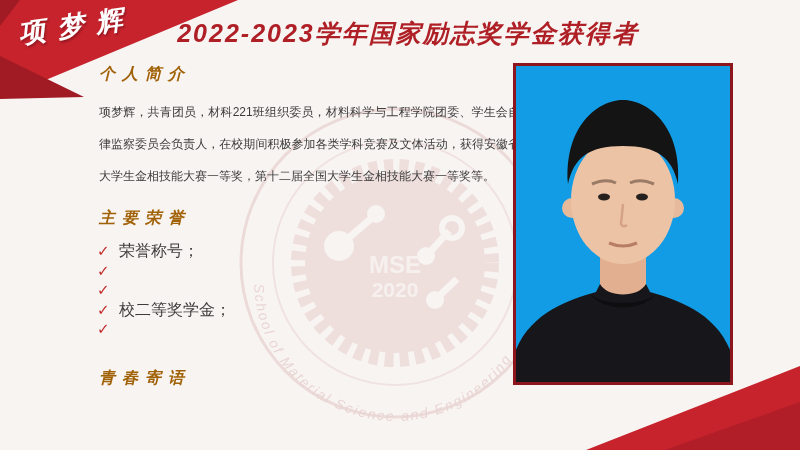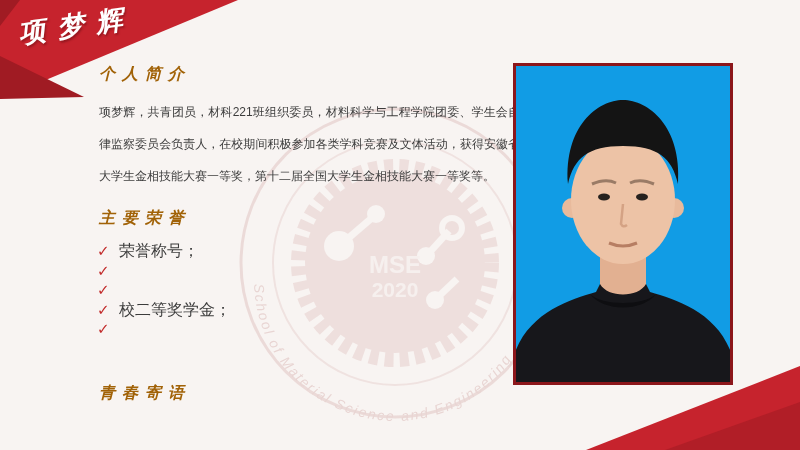--- a/index.html
+++ b/index.html
@@ -42,21 +42,21 @@
   
   .heading{
     position:absolute;left:99px;
     color:#a16207;
     font-size:16px;font-weight:bold;font-style:italic;
     letter-spacing:7px;
     white-space:nowrap;
   }
   #profile-heading{top:64px;}
   #honors-heading{top:208px;}
-  #message-heading{top:383px;}
+  #message-heading{top:368px;}
   .body-text{
     position:absolute;left:99px;width:421px;
     color:#3C3C3C;
     font-size:12px;line-height:32px;
     text-align:justify;
   }
   #profile-body{top:96px;}
   #message-body{top:408px;font-size:17px;line-height:22px;text-align:left;}
   .honors-list{
     position:absolute;left:97px;top:241px;width:430px;
@@ -120,20 +120,21 @@
     <polygon points="0,0 238,0 0,99" fill="#C6232D"></polygon>
     <polygon points="0,0 20,0 0,26" fill="#A01B23"></polygon>
     <polygon points="0,56 84,97 0,99" fill="#A01B23"></polygon>
 
     <polygon points="586,450 800,366 800,450" fill="#C6232D"></polygon>
     <polygon points="665,450 800,402 800,450" fill="#B11E27"></polygon>
   </svg>
 
   <div class="banner-name">项梦辉</div>
 
+  <div class="main-title">2022-2023学年国家励志奖学金获得者</div>
 
   <div class="heading" id="profile-heading">个人简介</div>
   <div class="body-text" id="profile-body">项梦辉，共青团员，材科221班组织委员，材料科学与工程学院团委、学生会自律监察委员会负责人，在校期间积极参加各类学科竞赛及文体活动，获得安徽省大学生金相技能大赛一等奖，第十二届全国大学生金相技能大赛一等奖等。</div>
 
   <div class="heading" id="honors-heading">主要荣誉</div>
   <ul class="honors-list">
     <li>
       <span class="check">✓</span>
       <span>荣誉称号；</span>
     </li>

